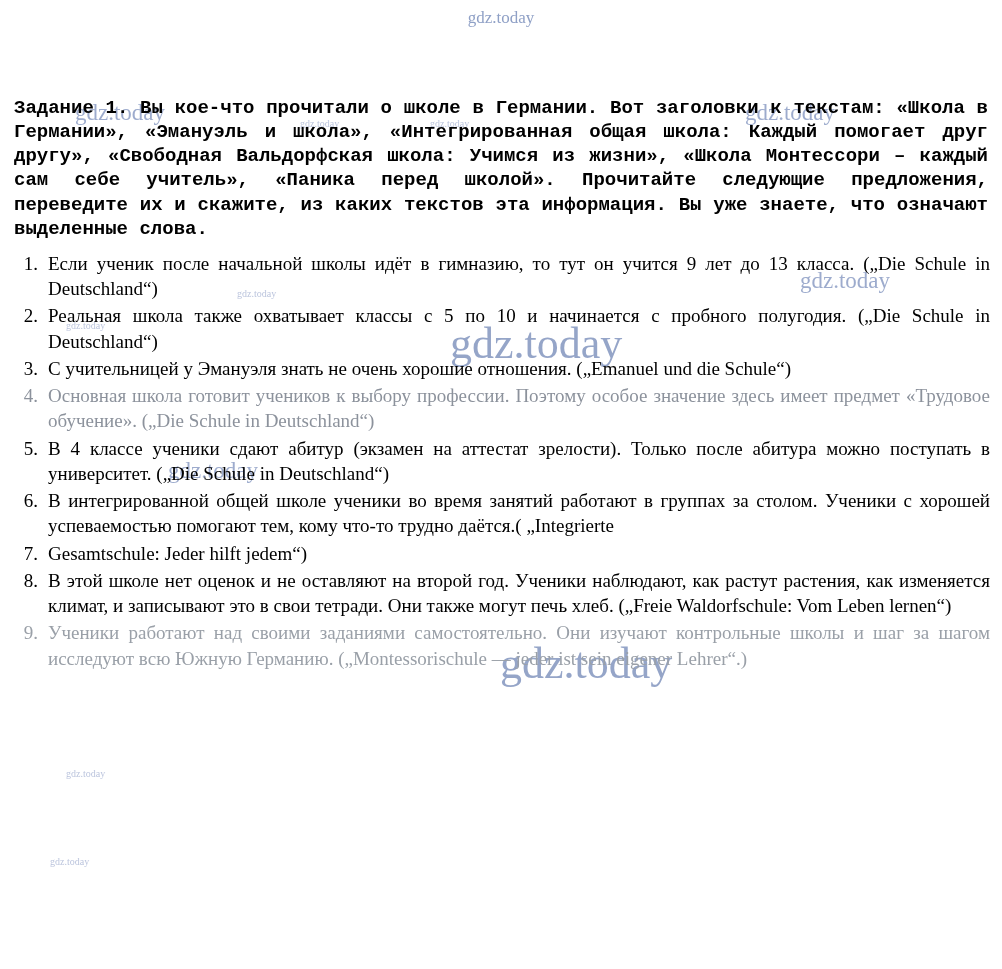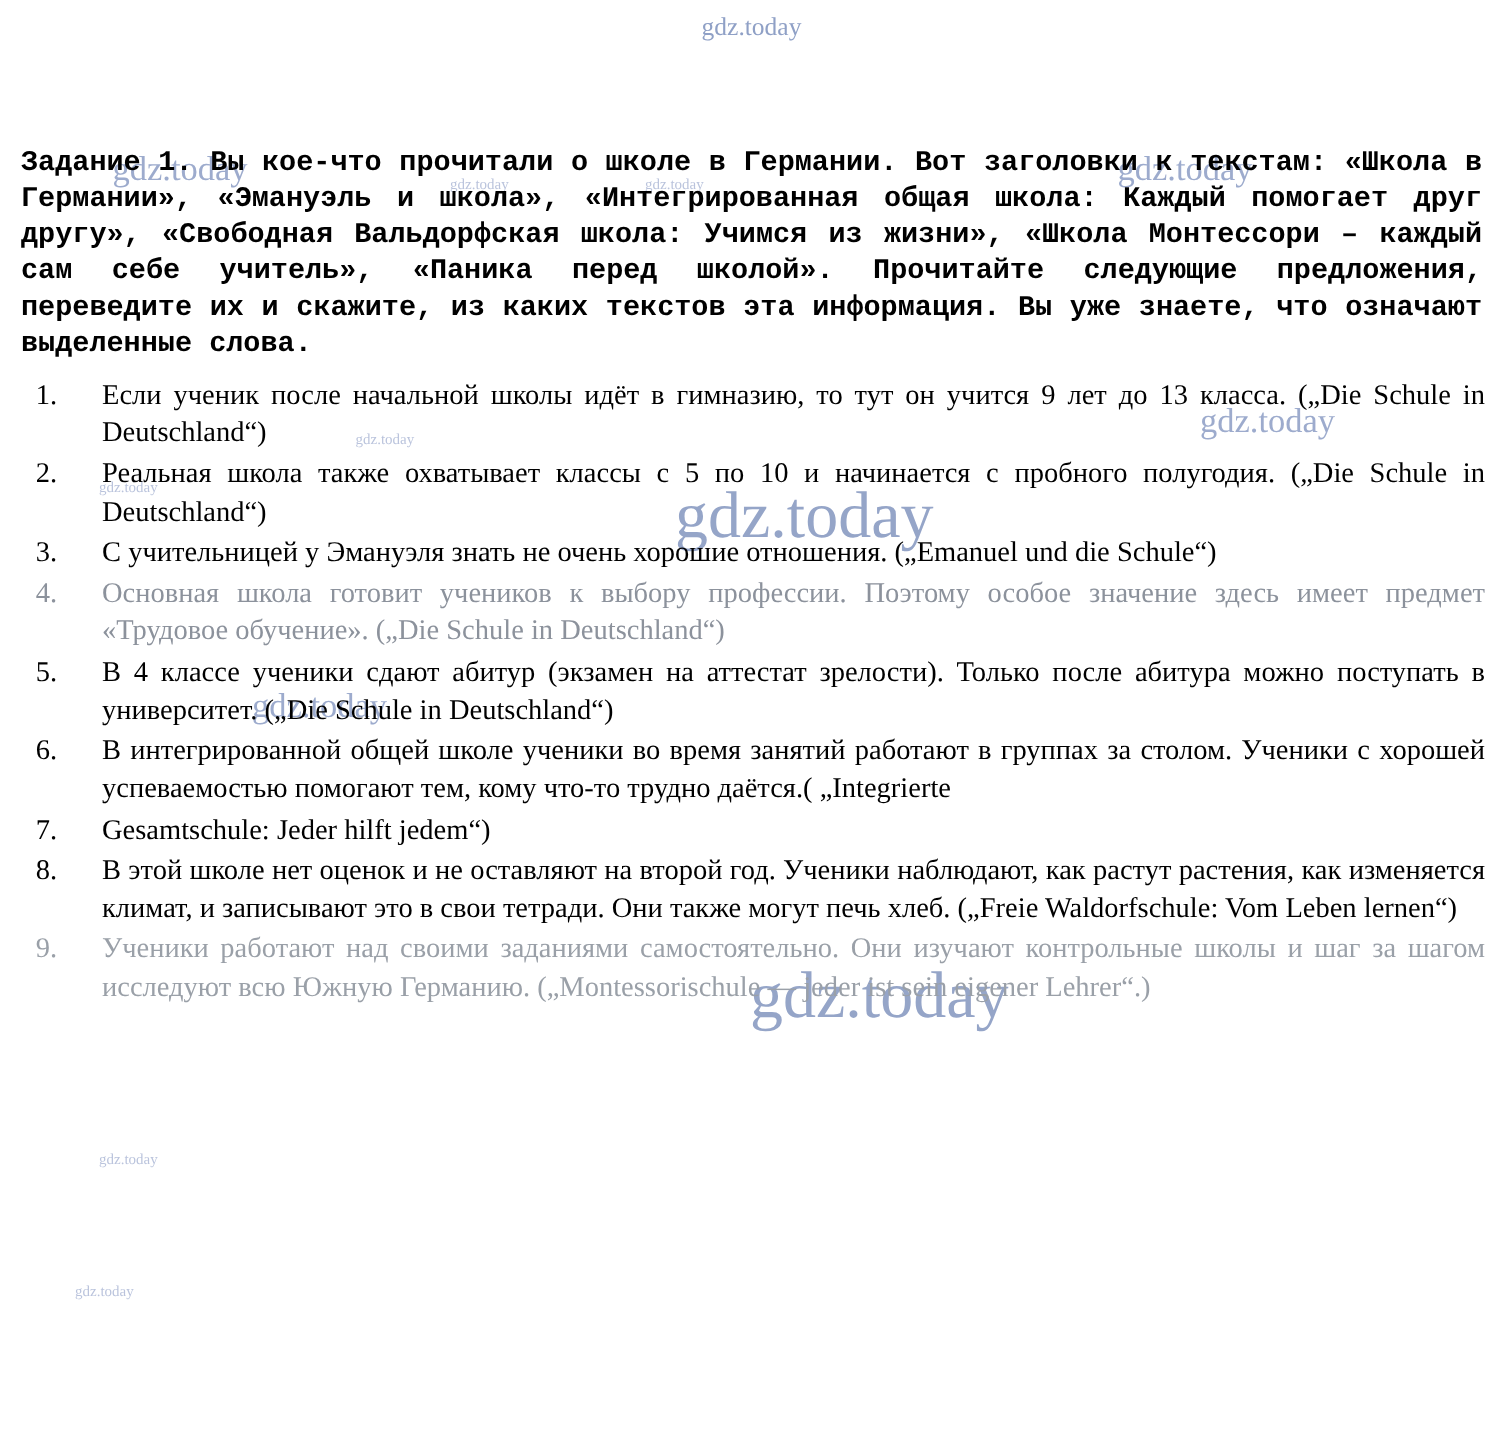--- a/index.html
+++ b/index.html
@@ -94,21 +94,20 @@
     width: 34px;
     flex: 0 0 34px;
     text-align: right;
     padding-right: 10px;
     box-sizing: border-box;
   }
   .txt {
     flex: 1 1 auto;
     text-align: justify;
     text-justify: inter-word;
-    margin-left: 20px;
   }
   .faded-2 { color: #8c929c; }
   .faded-3 { color: #9aa0a8; }
 </style>
 </head>
 <body>
 
 <div class="page">
 
   <div>

